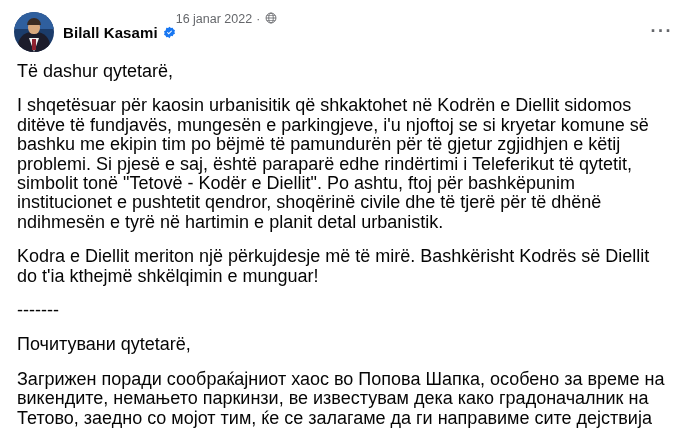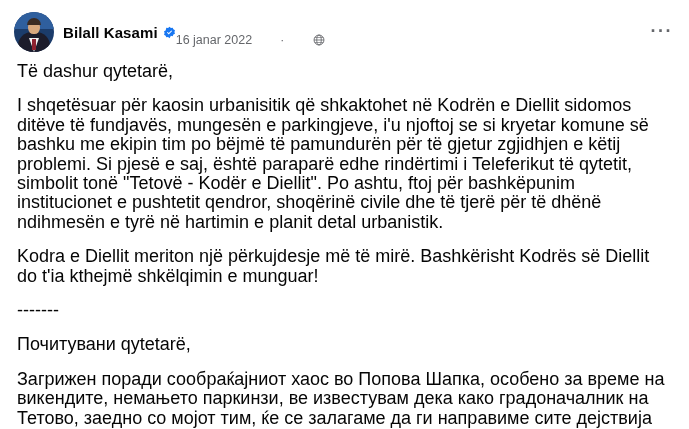--- a/index.html
+++ b/index.html
@@ -106,25 +106,23 @@
   .verified-badge {
     margin-left: 5px;
     width: 13px;
     height: 13px;
     display: inline-block;
     position: relative;
   }
   .verified-badge svg { display: block; }
   .meta-row {
     display: flex;
-    align-items: center;
-    margin-top: 15px;
+    margin-top: 0;
     color: #65676b;
     font-size: 12.5px;
-    gap: 24px;
   }
   .dot-sep {
     margin: 0 4px;
     color: #65676b;
     font-size: 12px;
   }
   .globe-icon {
     display: inline-block;
     width: 12px;
     height: 12px;

